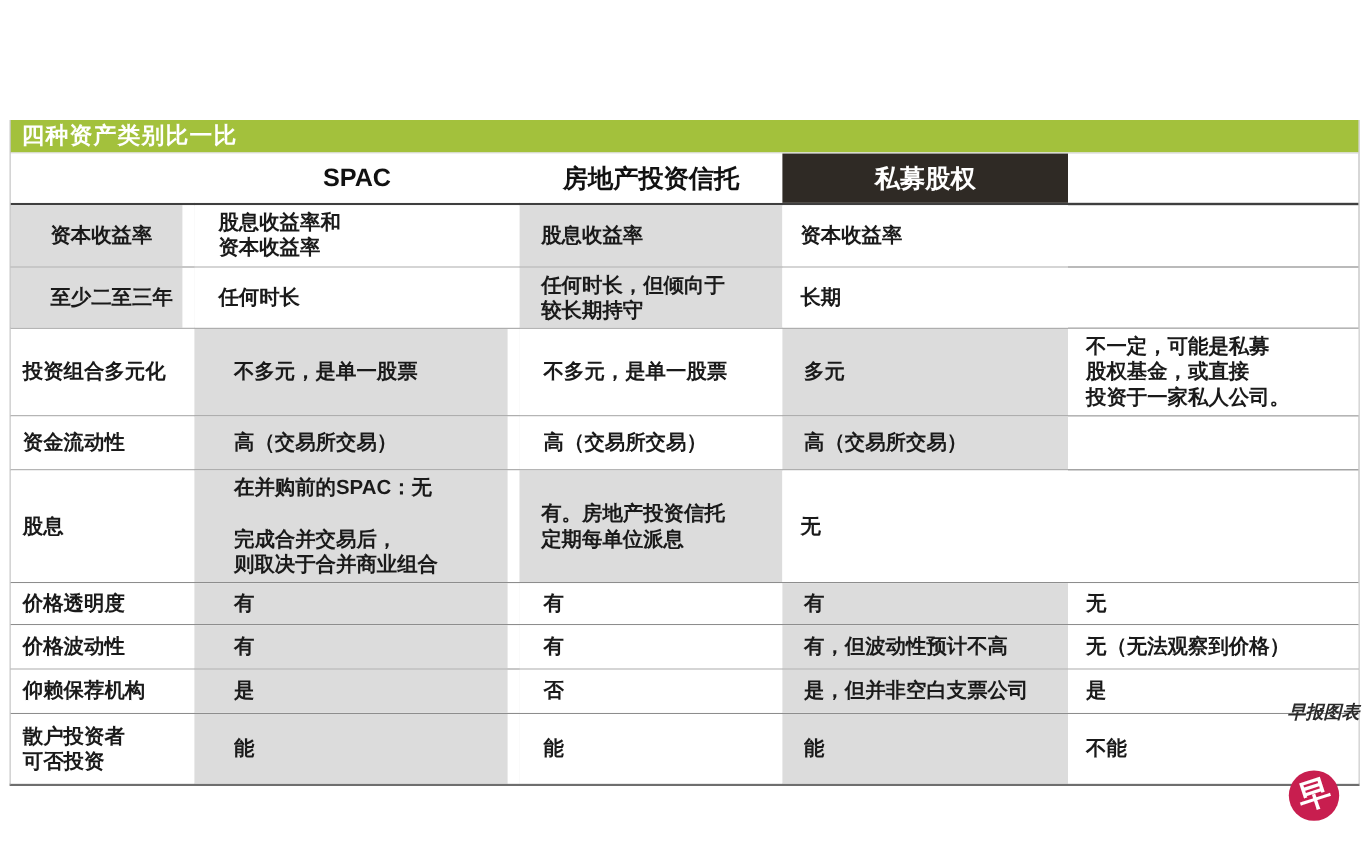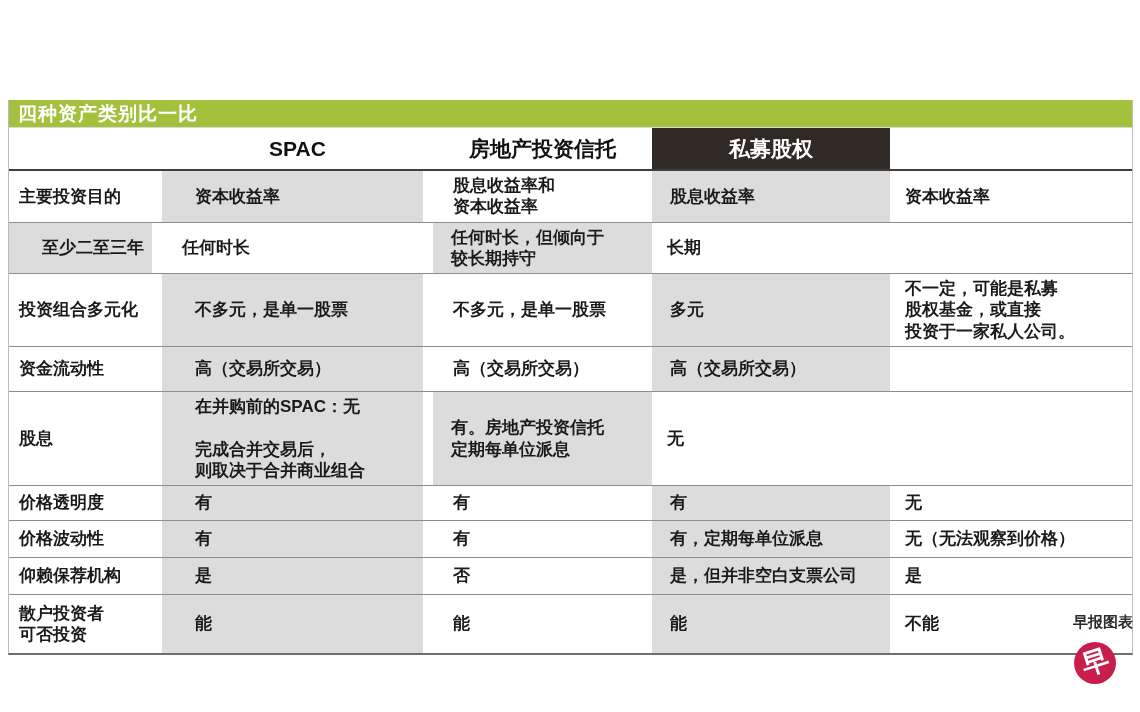--- a/index.html
+++ b/index.html
@@ -45,22 +45,22 @@
     font-size:17px;font-weight:bold;color:#1a1a1a;
     white-space:pre-line;line-height:1.25;
     padding-top:4px;padding-bottom:4px;box-sizing:border-box;
   }
   .cell.lbl{padding-left:10px;background:#ffffff;}
   .cell.c1{padding-left:33px;background:#dcdcdc;box-shadow:inset -10px 0 0 #ffffff;}
   .cell.c2{padding-left:20px;background:#ffffff;}
   .cell.c3{padding-left:18px;background:#dcdcdc;}
   .cell.c4{padding-left:15px;background:#ffffff;}
   .credit{
-    position:absolute;top:613px;left:8px;width:1125px;text-align:right;
-    font-size:15px;font-weight:bold;color:#2b2b2b;
+    position:absolute;top:584px;left:8px;width:1125px;text-align:right;
+    font-size:15px;font-weight:bold;color:#2b2b2b;font-style:italic;
   }
   .logo{
     position:absolute;left:1074px;top:642px;width:42px;height:42px;
     border-radius:50%;background:#c81e4f;
     display:flex;align-items:center;justify-content:center;
   }
   .logo span{
     color:#ffffff;font-size:27px;font-weight:bold;
     transform:rotate(-18deg) translateY(-1px);
     font-family:"Liberation Serif","DejaVu Serif",serif;
@@ -72,21 +72,20 @@
 <div class="table-wrap">
   <div class="title-bar">四种资产类别比一比</div>
   <div class="grid-row header-row">
     <div class="hc"></div>
   <div class="hc">SPAC</div>
       <div class="hc">房地产投资信托</div>
       <div class="hc dark">私募股权</div>
     </div>
   <div>
       <div class="grid-row data-row">
-        <div class="cell lbl">主要投资目的</div>
         <div class="cell c1">资本收益率</div>
         <div class="cell c2">股息收益率和
 资本收益率</div>
         <div class="cell c3">股息收益率</div>
         <div class="cell c4">资本收益率</div>
       </div>
       <div class="grid-row data-row">
         <div class="cell c1">至少二至三年</div>
         <div class="cell c2">任何时长</div>
         <div class="cell c3">任何时长，但倾向于
@@ -122,21 +121,21 @@
         <div class="cell lbl">价格透明度</div>
         <div class="cell c1">有</div>
         <div class="cell c2">有</div>
         <div class="cell c3">有</div>
         <div class="cell c4">无</div>
       </div>
       <div class="grid-row data-row">
         <div class="cell lbl">价格波动性</div>
         <div class="cell c1">有</div>
         <div class="cell c2">有</div>
-        <div class="cell c3">有，定期每单位派息</div>
+        <div class="cell c3">有，但波动性预计不高</div>
         <div class="cell c4">无（无法观察到价格）</div>
       </div>
       <div class="grid-row data-row">
         <div class="cell lbl">仰赖保荐机构</div>
         <div class="cell c1">是</div>
         <div class="cell c2">否</div>
         <div class="cell c3">是，但并非空白支票公司</div>
         <div class="cell c4">是</div>
       </div>
       <div class="grid-row data-row">

